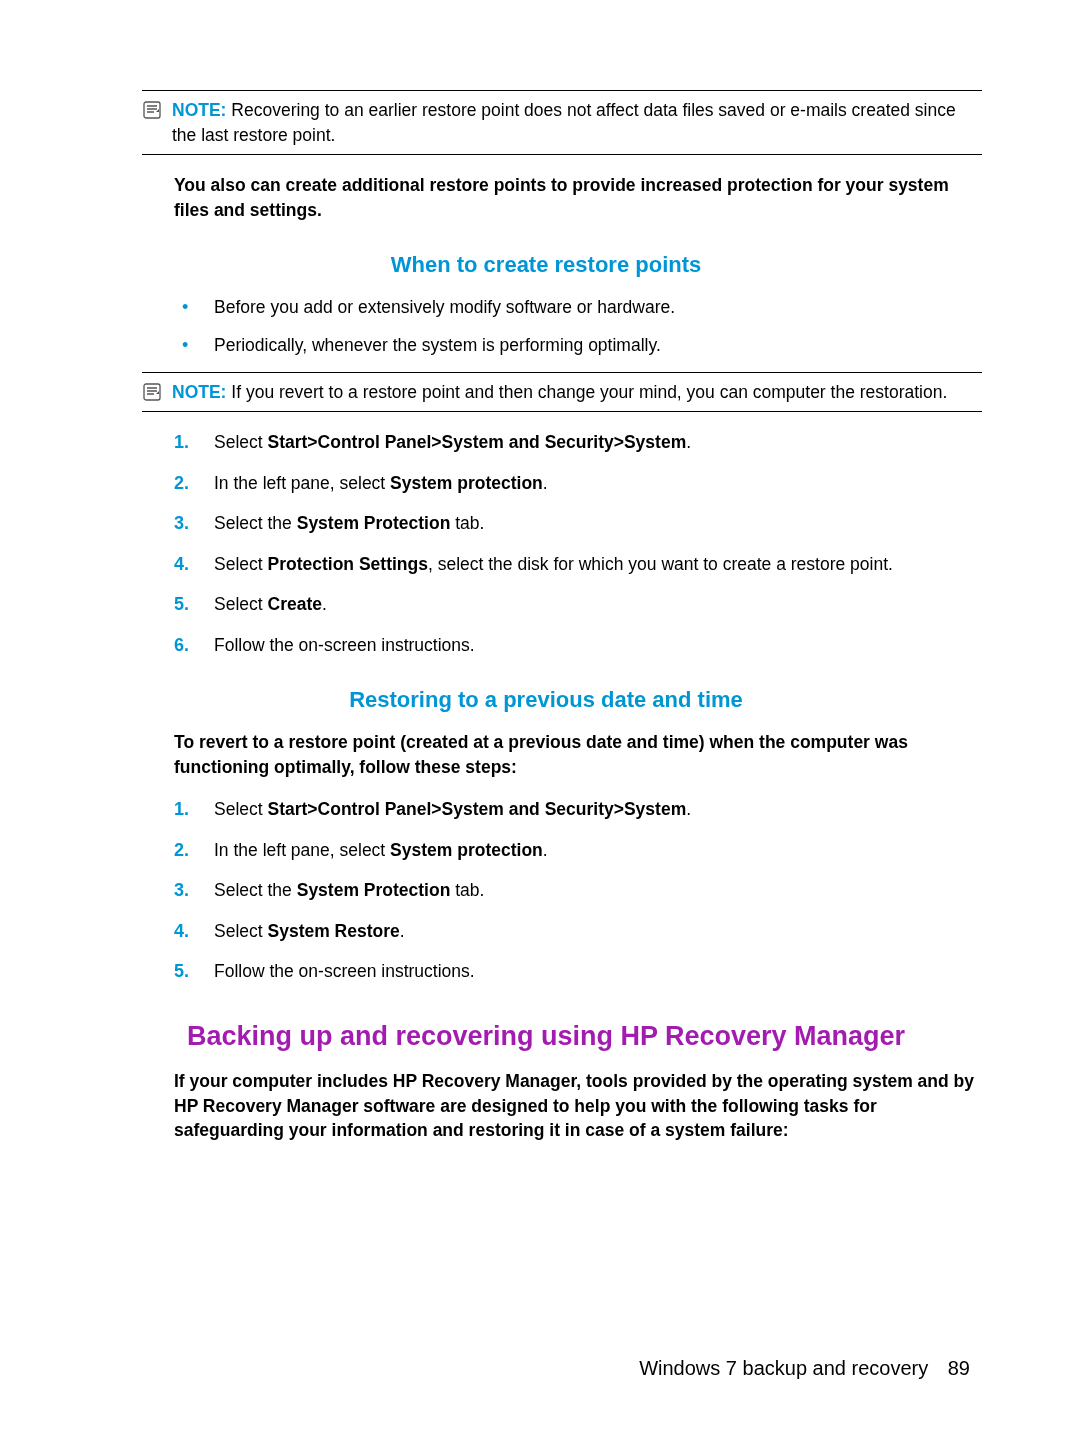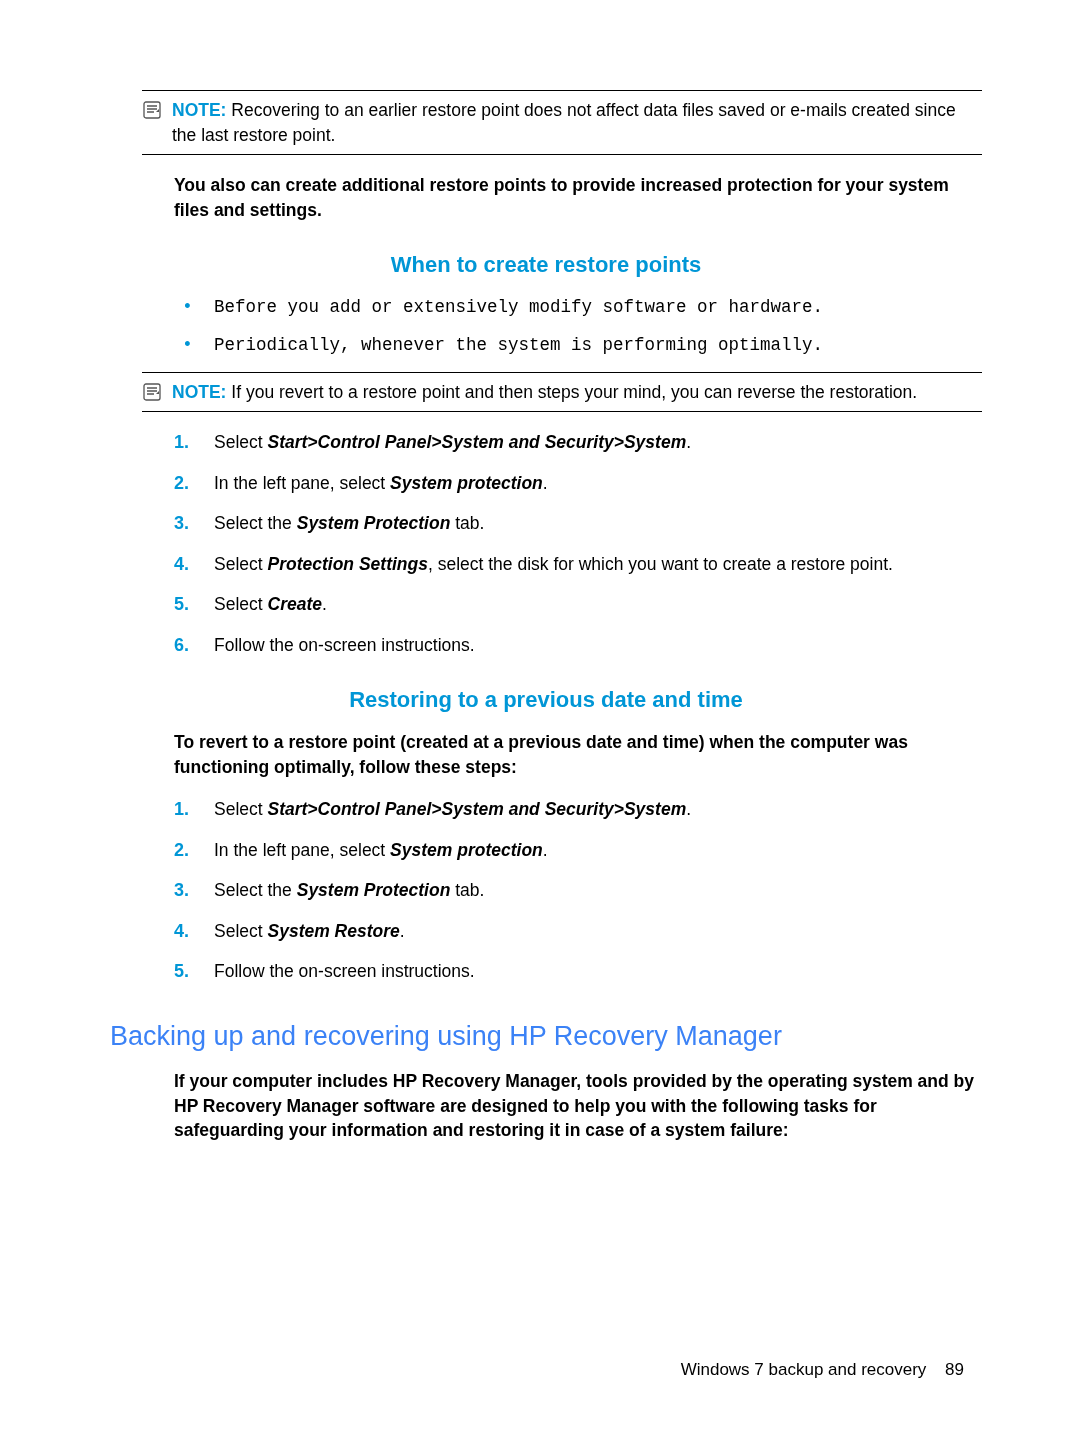--- a/index.html
+++ b/index.html
@@ -43,36 +43,36 @@
   }
   .h3 {
     color: #0096d6;
     font-size: 22px;
     font-weight: bold;
     margin-top: 28px;
     margin-bottom: 14px;
     text-align: center;
   }
   .h2 {
-    color: #3b82f6;
+    color: #a21caf;
     font-size: 27px;
-    font-weight: normal;
+    font-weight: bold;
     margin-top: 34px;
     margin-bottom: 14px;
+    text-align: center;
   }
   ul.bullets {
     list-style: none;
     margin-left: 64px;
     margin-bottom: 12px;
   }
   ul.bullets li {
     position: relative;
     padding-left: 40px;
     margin-bottom: 14px;
-    font-family: Liberation Mono, monospace;
   }
   ul.bullets li::before {
     content: "•";
     position: absolute;
     left: 8px;
     top: 0;
     color: #0096d6;
     font-size: 18px;
   }
   ol.steps {
@@ -89,26 +89,26 @@
   }
   ol.steps li::before {
     content: counter(step) ".";
     position: absolute;
     left: 0;
     top: 0;
     color: #0096d6;
     font-weight: bold;
     font-size: 18px;
   }
-  .b { font-weight: bold; font-style: italic; }
+  .b { font-weight: bold; }
   .footer {
     position: absolute;
     bottom: 55px;
-    right: 116px;
-    font-size: 17px;
+    right: 110px;
+    font-size: 20px;
   }
   .page-num { margin-left: 14px; }
 </style>
 </head>
 <body>
 
 <div class="page">
 
   <div class="note-block">
     <span class="note-icon">
@@ -135,21 +135,21 @@
   <div class="note-block">
     <span class="note-icon">
       <svg width="20" height="20" viewBox="0 0 20 20">
         <rect x="2" y="2" width="16" height="16" rx="2" fill="none" stroke="#555" stroke-width="1.3"></rect>
         <path d="M5 6h10M5 9h10M5 12h7" stroke="#555" stroke-width="1.3"></path>
         <path d="M14 12l3-3v3h-3z" fill="#555"></path>
       </svg>
     </span>
     <div class="note-text">
       <span class="note-label">NOTE:</span>
-      <span>If you revert to a restore point and then steps your mind, you can reverse the restoration.</span>
+      <span>If you revert to a restore point and then change your mind, you can computer the restoration.</span>
     </div>
   </div>
 
   <ol class="steps">
     <li><span>Select </span><span class="b">Start&gt;Control Panel&gt;System and Security&gt;System</span><span>.</span></li>
     <li><span>In the left pane, select </span><span class="b">System protection</span><span>.</span></li>
     <li><span>Select the </span><span class="b">System Protection</span><span> tab.</span></li>
     <li><span>Select </span><span class="b">Protection Settings</span><span>, select the disk for which you want to create a restore point.</span></li>
     <li><span>Select </span><span class="b">Create</span><span>.</span></li>
     <li><span>Follow the on-screen instructions.</span><span class="b"></span><span></span></li>

